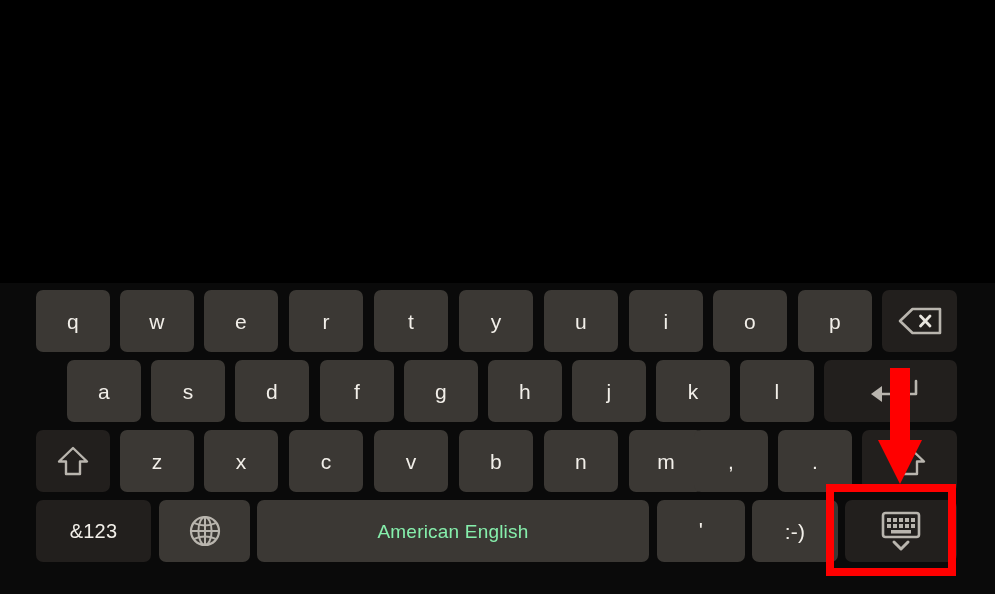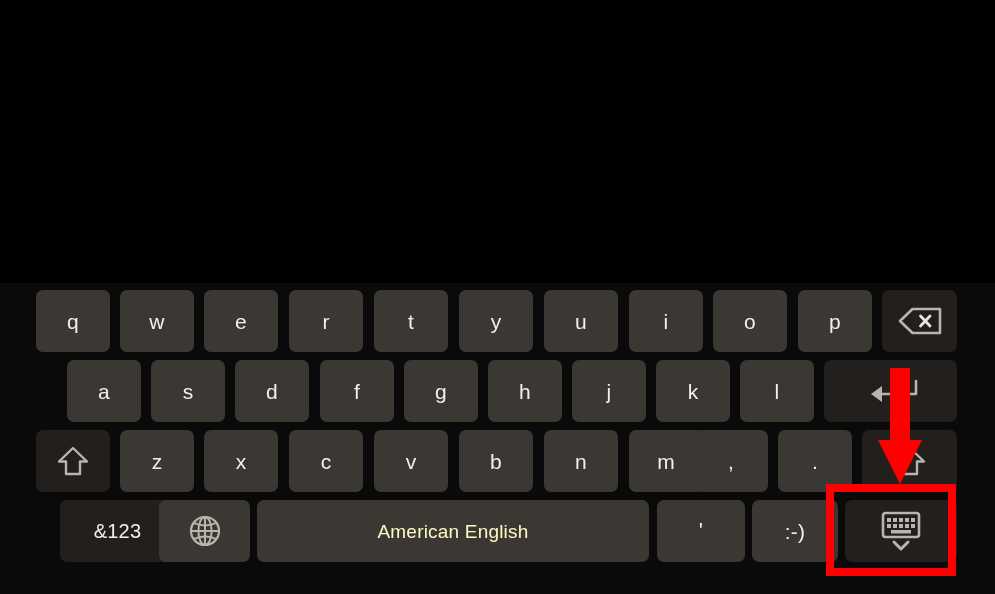--- a/index.html
+++ b/index.html
@@ -61,21 +61,21 @@
   .key.dark {
     background: #221f1d;
   }
   .key .lbl {
     display: block;
     letter-spacing: 0.2px;
   }
 
   
   .key.space {
-    color: #fef9c3;
+    color: #86efac;
     font-size: 19px;
   }
   
   .key.num {
     font-size: 20px;
     letter-spacing: 0.6px;
   }
   .key.emoji {
     font-size: 21px;
     letter-spacing: 1px;
@@ -238,21 +238,21 @@
       <div class="key dark" style="left:862px;width:95px;">
         <span class="icon">
           <svg width="34" height="34" viewBox="0 0 34 34">
             <path d="M17 4 L31 17.5 L24 17.5 L24 30 L10 30 L10 17.5 L3 17.5 Z" fill="none" stroke="#b9b5ae" stroke-width="2.4" stroke-linejoin="round"></path>
           </svg>
         </span>
       </div>
     </div>
 
     <div class="kb-row" id="row4">
-      <div class="key dark num" style="left:36px;width:115px;margin-left:24px;">
+      <div class="key dark num" style="left:36px;width:115px;">
         <span class="lbl">&amp;123</span>
       </div>
       <div class="key" style="left:159px;width:91px;">
         <span class="icon">
           <svg width="36" height="36" viewBox="0 0 36 36">
             <circle cx="18" cy="18" r="14" fill="none" stroke="#b9b5ae" stroke-width="2.2"></circle>
             <ellipse cx="18" cy="18" rx="6.6" ry="14" fill="none" stroke="#b9b5ae" stroke-width="2"></ellipse>
             <line x1="18" y1="4" x2="18" y2="32" stroke="#b9b5ae" stroke-width="2"></line>
             <line x1="4" y1="18" x2="32" y2="18" stroke="#b9b5ae" stroke-width="2"></line>
             <path d="M7.2 10.2 Q18 15 28.8 10.2" fill="none" stroke="#b9b5ae" stroke-width="2"></path>

